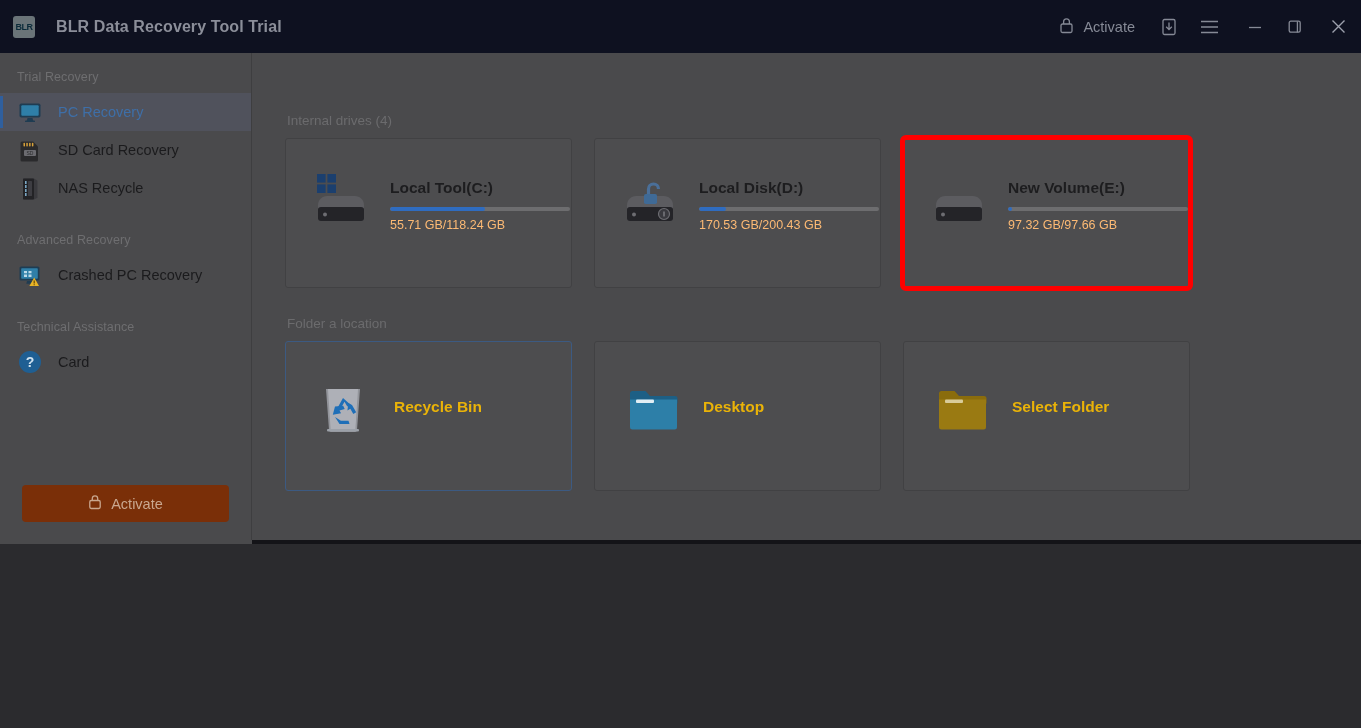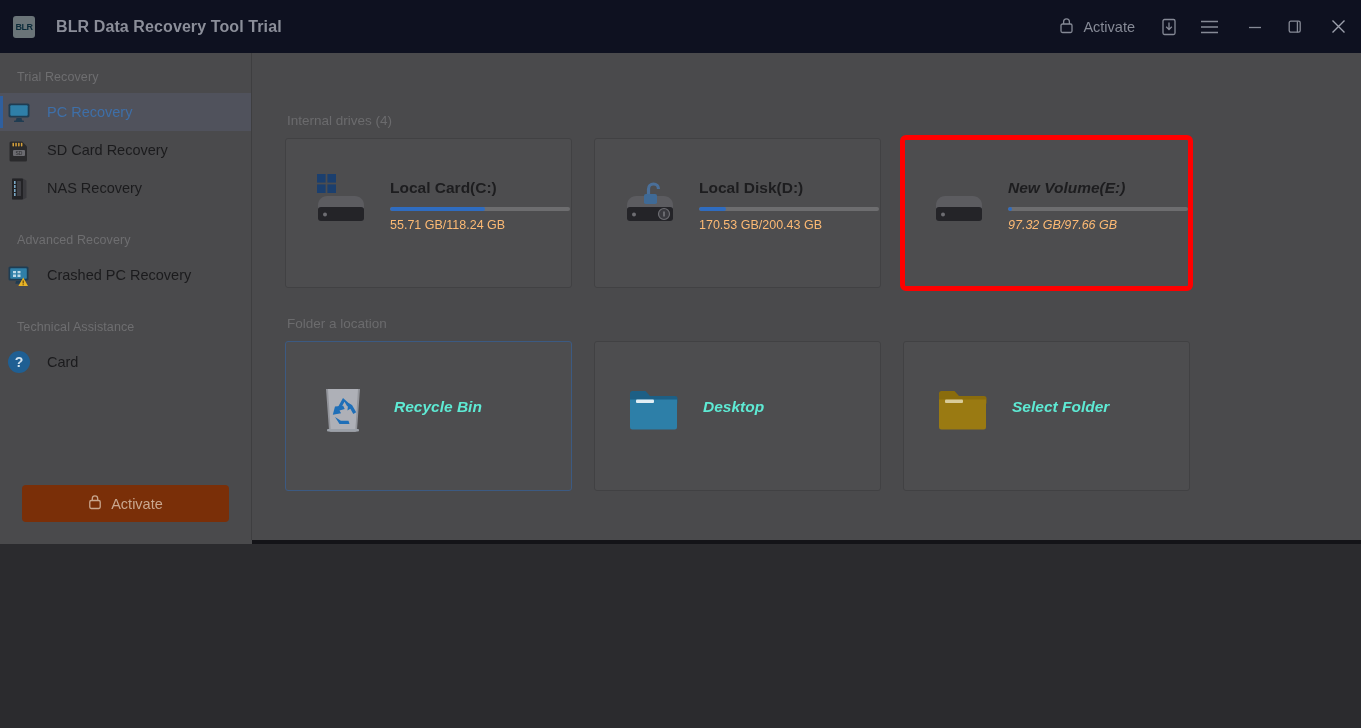--- a/index.html
+++ b/index.html
@@ -64,21 +64,21 @@
     display: flex; flex-direction: column;
     position: relative;
   }
   .side-scroll { flex: 1 1 auto; padding-top: 9px; }
   .side-group {
     font-size: 12.5px; color: #6e6e70;
     padding: 8px 0 9px 17px; letter-spacing: .1px;
   }
   .side-item {
     height: 38px; display: flex; align-items: center;
-    padding-left: 6px; gap: 15px; cursor: pointer;
+    padding-left: 17px; gap: 15px; cursor: pointer;
     position: relative; color: #1b1b1d; font-size: 14.5px;
   }
   .side-item.active { background: #50525c; color: #3e6fa8; }
   .side-item.active::before {
     content: ""; position: absolute; left: 0; top: 3px; bottom: 3px;
     width: 3px; background: #2f5f9e;
   }
   .side-icon { width: 26px; height: 26px; flex: 0 0 26px; position: relative; }
   .side-label { white-space: nowrap; }
 
@@ -112,21 +112,21 @@
 
   .drive-card {
     width: 287px; height: 150px;
     background: #4d4d4f;
     border: 1px solid #414143;
     border-radius: 3px;
     display: flex; align-items: flex-start;
     padding: 32px 0 0 22px; gap: 16px;
     cursor: pointer; position: relative;
   }
-  .drive-card.highlight { outline: 5px solid #ff0000; outline-offset: -2px; font-style: italic; }
+  .drive-card.highlight { outline: 5px solid #ff0000; outline-offset: -2px; }
   .drive-icon { width: 66px; height: 62px; flex: 0 0 66px; position: relative; }
   .drive-info { padding-top: 8px; width: 168px; }
   .drive-name {
     font-size: 15.5px; color: #1d1d1f; font-weight: 600;
     margin-bottom: 10px; white-space: nowrap;
   }
   .bar-track {
     height: 4px; width: 180px; background: #6d6d6f;
     border-radius: 2px; overflow: hidden; margin-bottom: 7px;
   }
@@ -138,22 +138,22 @@
     background: #4d4d4f;
     border: 1px solid #414143;
     border-radius: 3px;
     display: flex; align-items: flex-start;
     padding: 42px 0 0 32px; gap: 20px;
     cursor: pointer;
   }
   .loc-card.selected { border: 1px solid #3c5a82; }
   .loc-icon { width: 56px; height: 52px; flex: 0 0 56px; position: relative; }
   .loc-label {
-    font-size: 15.5px; color: #5eead4; font-weight: 600;
-    padding-top: 14px; white-space: nowrap; font-style: italic;
+    font-size: 15.5px; color: #eab308; font-weight: 600;
+    padding-top: 14px; white-space: nowrap;
   }
 
   .bottom-strip {
     position: absolute; left: 0; right: 0; bottom: 0;
     height: 4px; background: #141418;
   }
   .sb-bottom-strip {
     position: absolute; left: 0; width: 252px; bottom: 0;
     height: 4px; background: #4a4a4c;
   }
@@ -255,21 +255,21 @@
             <svg width="26" height="26" viewBox="0 0 26 26">
               <path d="M6 3.5h11l3.5 2.2v17L17 24.5H6z" fill="#3a3a3e"></path>
               <rect x="6" y="3.5" width="11" height="21" rx="1" fill="#232326"></rect>
               <rect x="8" y="6" width="1.6" height="3" fill="#7aa7c4"></rect>
               <rect x="8" y="10" width="1.6" height="3" fill="#7aa7c4"></rect>
               <rect x="8" y="14" width="1.6" height="3" fill="#7aa7c4"></rect>
               <rect x="8" y="18" width="1.6" height="3" fill="#7aa7c4"></rect>
               <rect x="11" y="6" width="4" height="15" rx=".6" fill="#3d3d42"></rect>
             </svg>
           </span>
-          <span class="side-label">NAS Recovery</span>
+          <span class="side-label">NAS Recycle</span>
         </div>
 
         <div class="side-group" style="margin-top:18px">Advanced Recovery</div>
 
         <div class="side-item">
           <span class="side-icon">
             <svg width="26" height="26" viewBox="0 0 26 26">
               <rect x="2.5" y="4.5" width="20" height="14" rx="1.6" fill="#1f3c52"></rect>
               <rect x="4.2" y="6.2" width="16.6" height="10.6" rx=".8" fill="#2f7fa8"></rect>
               <path d="M7 9h3v2.3H7zM11.5 9h3v2.3h-3zM7 12.6h3v2.3H7zM11.5 12.6h3v2.3h-3z" fill="#bcd9e8"></path>
@@ -324,21 +324,21 @@
               <circle cx="17" cy="43.5" r="2" fill="#6d6d72"></circle>
               <g>
                 <rect x="9" y="3" width="8.6" height="8.6" fill="#1b3f6e"></rect>
                 <rect x="19.4" y="3" width="8.6" height="8.6" fill="#1b3f6e"></rect>
                 <rect x="9" y="13.4" width="8.6" height="8.6" fill="#1b3f6e"></rect>
                 <rect x="19.4" y="13.4" width="8.6" height="8.6" fill="#1b3f6e"></rect>
               </g>
             </svg>
           </span>
           <div class="drive-info">
-            <div class="drive-name">Local Card(C:)</div>
+            <div class="drive-name">Local Tool(C:)</div>
             <div class="bar-track">
               <div class="bar-fill" style="width: 53%;"></div>
             </div>
             <div class="drive-size">55.71 GB/118.24 GB</div>
           </div>
         </div>
 
         <div class="drive-card">
           <span class="drive-icon">
             <svg width="66" height="62" viewBox="0 0 66 62">

